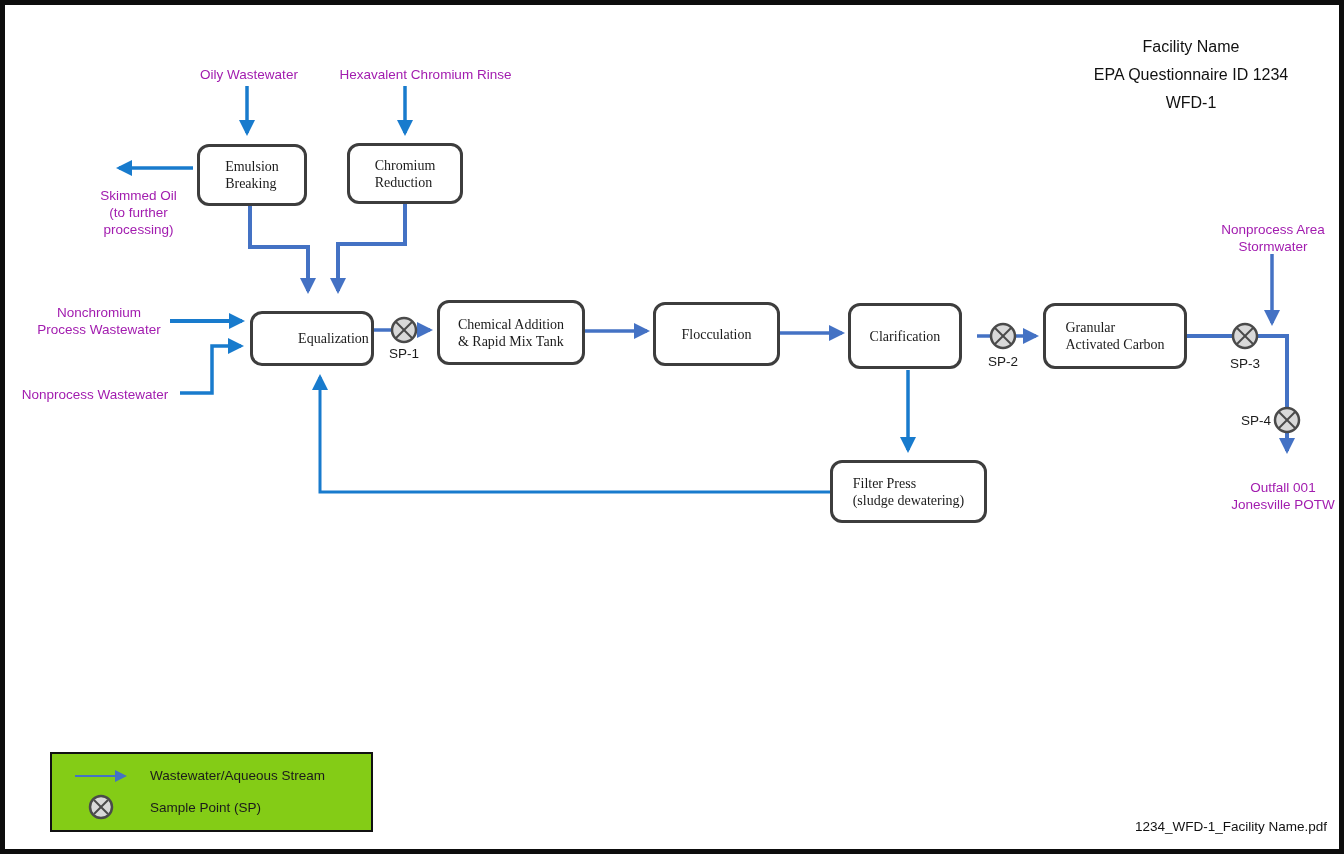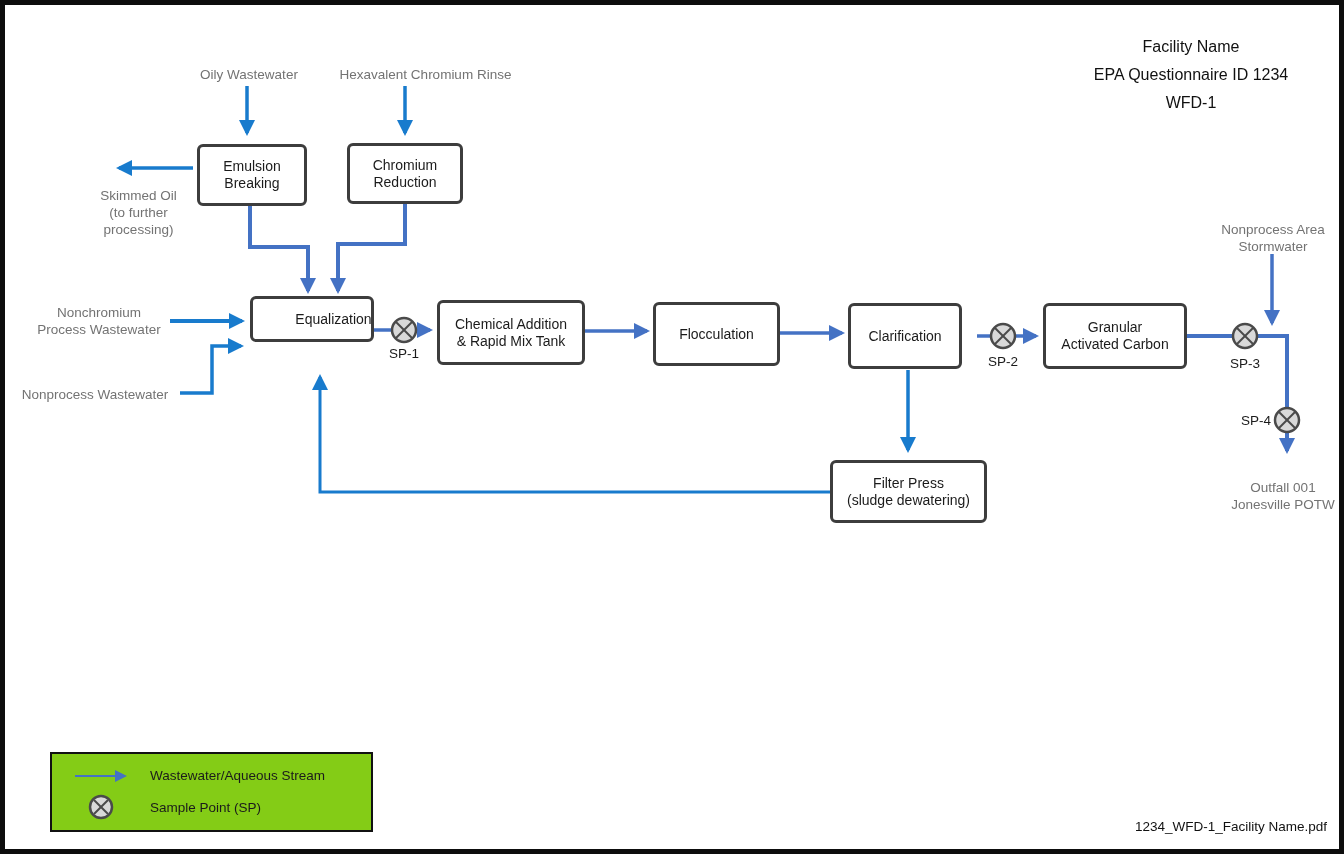--- a/index.html
+++ b/index.html
@@ -10,33 +10,33 @@
     width: 1344px; height: 854px;
     background: #ffffff;
     border: 5px solid #0d0d0d;
     overflow: hidden;
   }
   #flow-svg { position: absolute; left: 0; top: 0; }
   .box {
     position: absolute;
     background: #ffffff;
     border: 3px solid #3d3d3d;
-    border-radius: 6px;
+    border-radius: 12px;
     display: flex; align-items: center; justify-content: center;
-    text-align: center;
     font-size: 14px; line-height: 17px;
     color: #1b1b1b;
     white-space: pre-line;
     z-index: 2;
+    font-family: Liberation Serif, serif;
   }
   .lbl {
     position: absolute;
     text-align: center;
     font-size: 13.5px; line-height: 17px;
-    color: #737373;
+    color: #a21caf;
     white-space: pre-line;
     z-index: 2;
   }
   .splabel {
     position: absolute;
     font-size: 13.5px;
     color: #1b1b1b;
     text-align: center;
     z-index: 3;
   }
@@ -128,21 +128,21 @@
   <div class="title-block">
     <div>Facility Name</div>
     <div>EPA Questionnaire ID 1234</div>
     <div>WFD-1</div>
   </div>
 
   <div class="box" style="left:192px; top:139px; width:110px; height:62px;">Emulsion
 Breaking</div>
   <div class="box" style="left:342px; top:138px; width:116px; height:61px;">Chromium
 Reduction</div>
-  <div class="box" style="left:245px; top:291px; width:124px; height:46px;padding-left:43px;">Equalization</div>
+  <div class="box" style="left:245px; top:306px; width:124px; height:55px;padding-left:43px;">Equalization</div>
   <div class="box" style="left:432px; top:295px; width:148px; height:65px;">Chemical Addition
 &amp; Rapid Mix Tank</div>
   <div class="box" style="left:648px; top:297px; width:127px; height:64px;">Flocculation</div>
   <div class="box" style="left:843px; top:298px; width:114px; height:66px;">Clarification</div>
   <div class="box" style="left:1038px; top:298px; width:144px; height:66px;">Granular
 Activated Carbon</div>
   <div class="box" style="left:825px; top:455px; width:157px; height:63px;">Filter Press
 (sludge dewatering)</div>
 
   <div class="lbl" style="left:188px; top:61px; width:112px;">Oily Wastewater</div>

